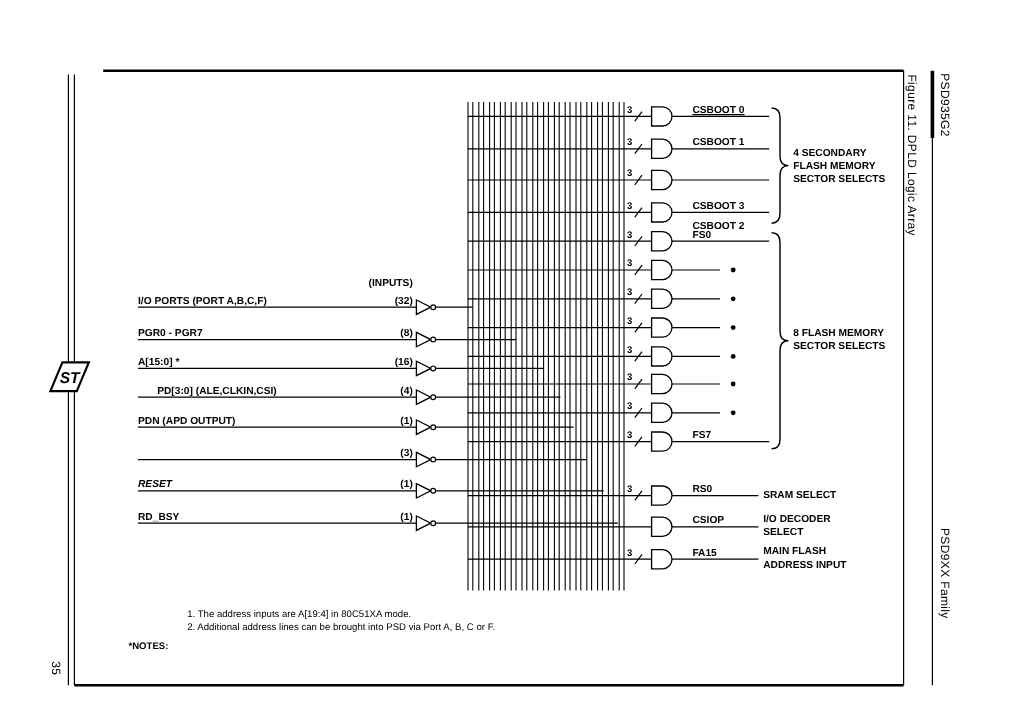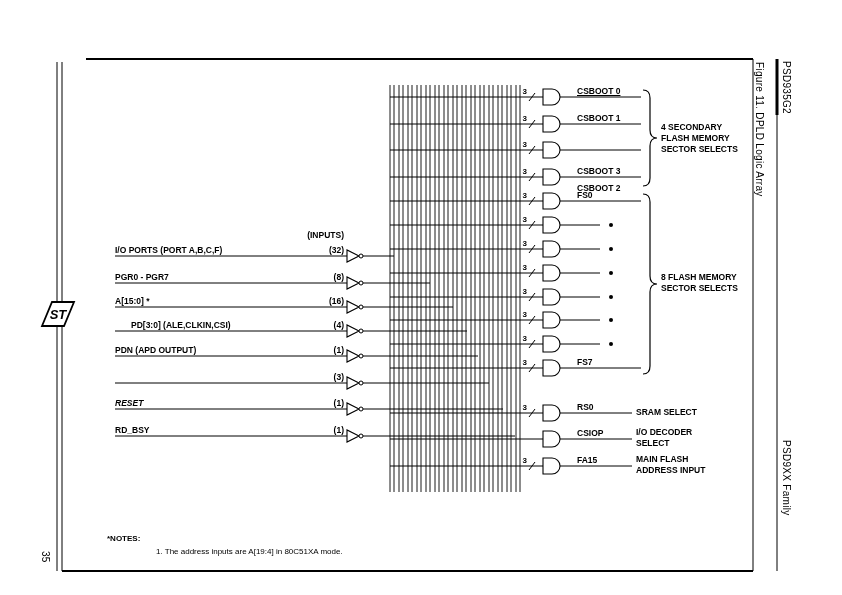--- a/index.html
+++ b/index.html
@@ -145,20 +145,21 @@
   <div class="grp" style="left:636px; top:427px;">
     <div>I/O DECODER</div>
     <div>SELECT</div>
   </div>
   <div class="grp" style="left:636px; top:454px;">
     <div>MAIN FLASH</div>
     <div>ADDRESS INPUT</div>
   </div>
 
   <div class="note-line" style="left:107px; top:507px; font-weight:bold;margin-top:27px;">*NOTES:</div>
-  <div class="note-line" style="left:156px; top:507px;margin-top:40px;">1.  The address inputs are A[19:4] in 80C51XA mode.</div>
+  <div class="note-line" style="left:156px; top:507px;">1.  The address inputs are A[19:4] in 80C51XA mode.</div>
+  <div class="note-line" style="left:156px; top:518px;">2.  Additional address lines can be brought into PSD via Port A, B, C or F.</div>
 
   <div class="vtext" style="left:754px; top:62px;">Figure 11. DPLD Logic Array</div>
   <div class="vtext" style="left:781px; top:61px;">PSD935G2</div>
   <div class="vtext" style="left:781px; top:440px;">PSD9XX Family</div>
   <div class="vtext" style="left:40px; top:551px;">35</div>
 
 </div>
 
 </body></html>

